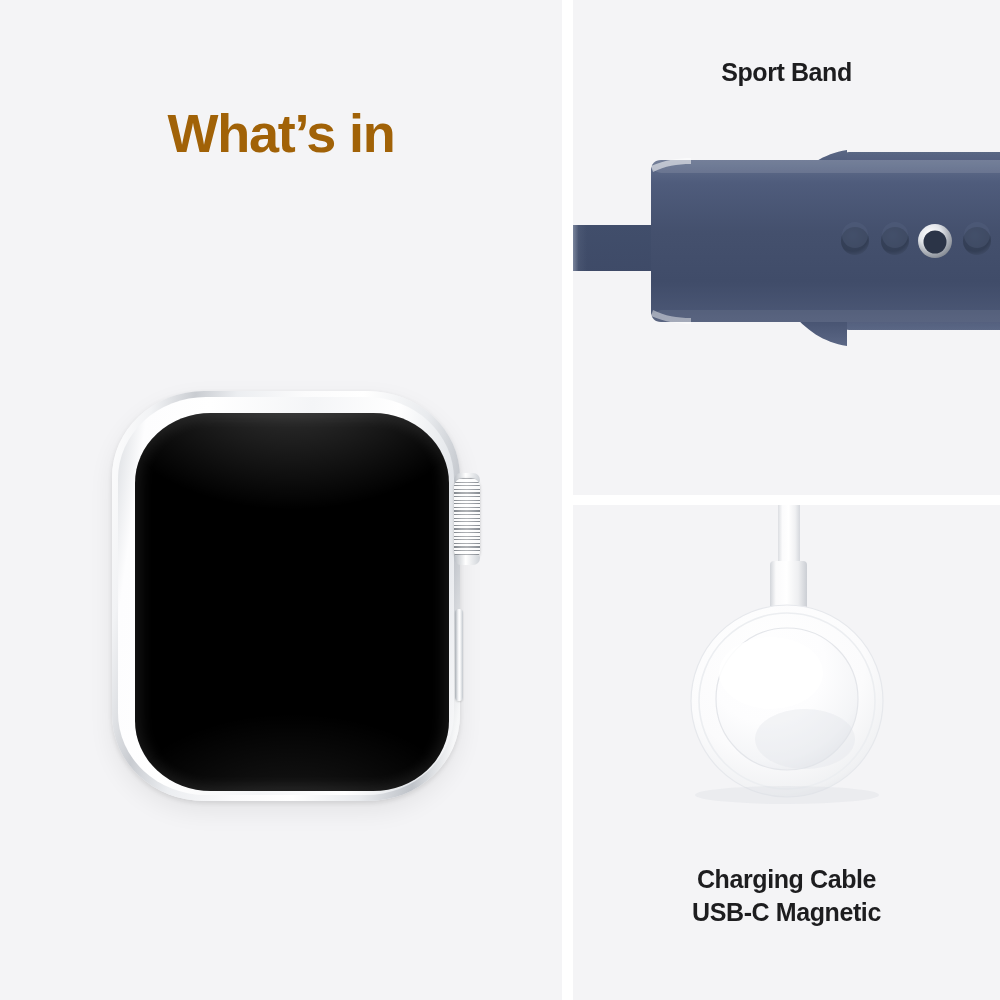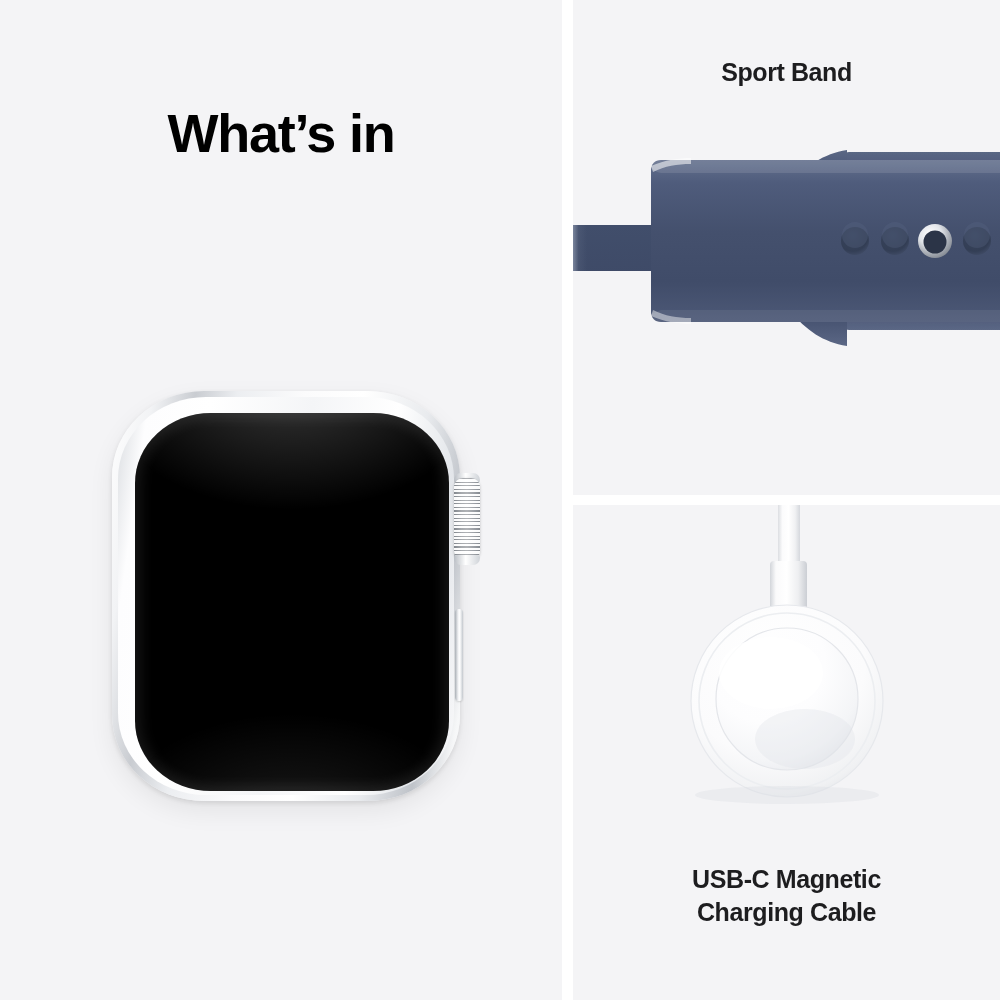--- a/index.html
+++ b/index.html
@@ -35,21 +35,21 @@
   .headline {
     position: absolute;
     left: 0;
     top: 104px;
     width: 562px;
     text-align: center;
     font-size: 54px;
     line-height: 58px;
     font-weight: 700;
     letter-spacing: -1.2px;
-    color: #000000;
+    color: #a16207;
   }
   .headline .ln { display: block; }
 
   .caption {
     position: absolute;
     width: 427px;
     left: 0;
     text-align: center;
     font-size: 25px;
     line-height: 33px;
@@ -358,19 +358,19 @@
         <circle cx="214" cy="194" r="71" fill="none" stroke="#e4e6ea" stroke-width="1.2"></circle>
 
         <ellipse cx="198" cy="168" rx="52" ry="36" fill="#ffffff" opacity="0.85"></ellipse>
         <ellipse cx="232" cy="234" rx="50" ry="30" fill="#dfe2e7" opacity="0.35"></ellipse>
 
         <ellipse cx="214" cy="290" rx="92" ry="9" fill="#d9dce1" opacity="0.35"></ellipse>
       </svg>
     </div>
 
     <div class="caption" id="cable-caption">
+      <span class="ln">Charging Cable</span>
       <span class="ln">USB-C Magnetic</span>
-      <span class="ln">Charging Cable</span>
     </div>
 
   </div>
 
 </div>
 
 </body></html>

